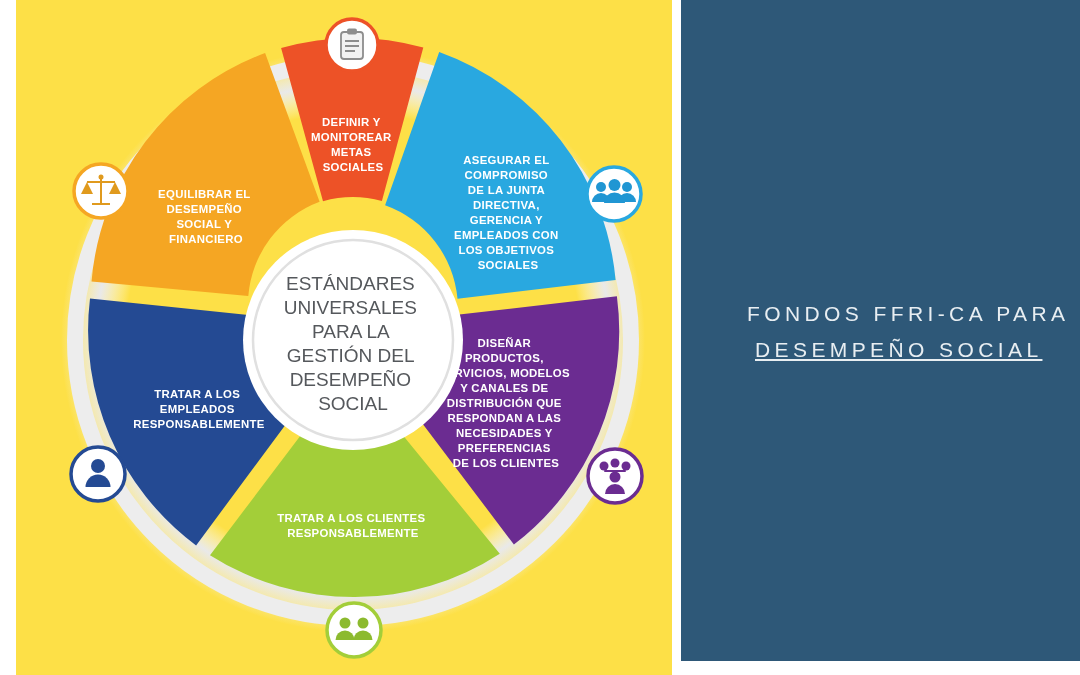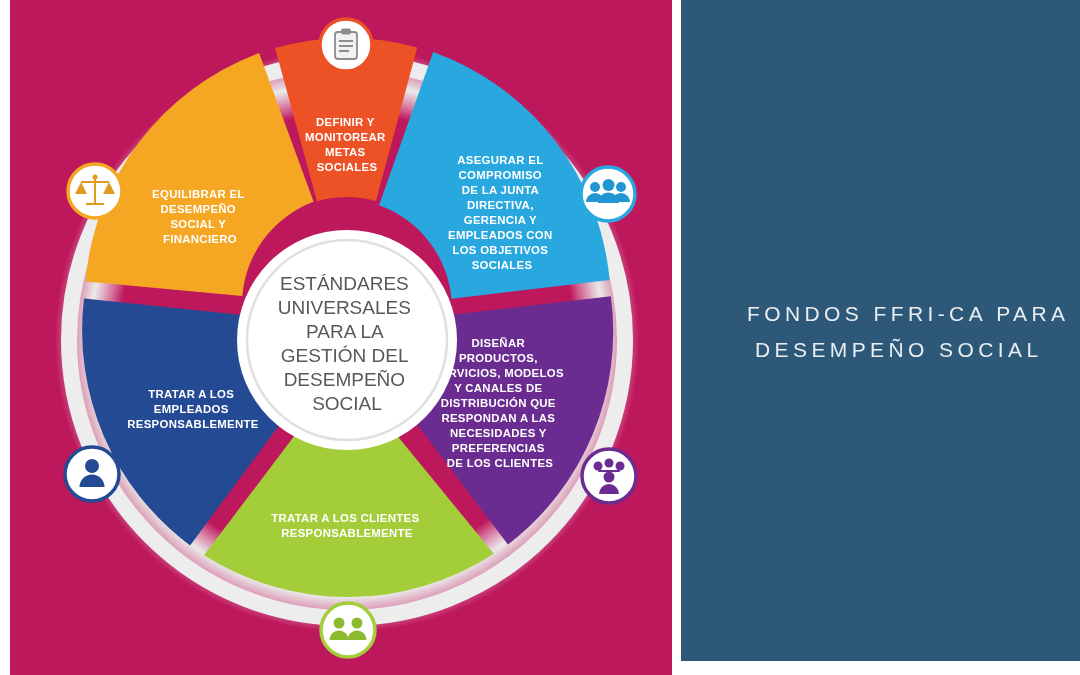--- a/index.html
+++ b/index.html
@@ -11,23 +11,23 @@
   }
   #stage {
     position: relative;
     width: 1080px;
     height: 675px;
     background: #ffffff;
   }
   
   #wheel-panel {
     position: absolute;
-    left: 10px; top: 0;
+    left: 16px; top: 0;
     width: 672px; height: 675px;
-    background: #be185d;
+    background: #fde047;
     overflow: hidden;
   }
   #wheel-svg-wrap {
     position: absolute;
     left: 22px;
     top: 2px;
     width: 630px;
     height: 672px;
   }
   
@@ -43,21 +43,21 @@
     top: 296px;
     width: 399px;
     padding-left: 66px;
     color: #e8eef2;
     font-size: 21px;
     font-weight: 400;
     letter-spacing: 4.4px;
     line-height: 36px;
     white-space: nowrap;
   }
-  #right-panel-title .ln2 { padding-left: 8px; display: block; }
+  #right-panel-title .ln2 { padding-left: 8px; display: block; text-decoration: underline; }
   
   #seam {
     position: absolute;
     left: 672px; top: 0;
     width: 9px; height: 675px;
     background: #ffffff;
   }
   #bottom-strip {
     position: absolute;
     left: 681px; top: 661px;

